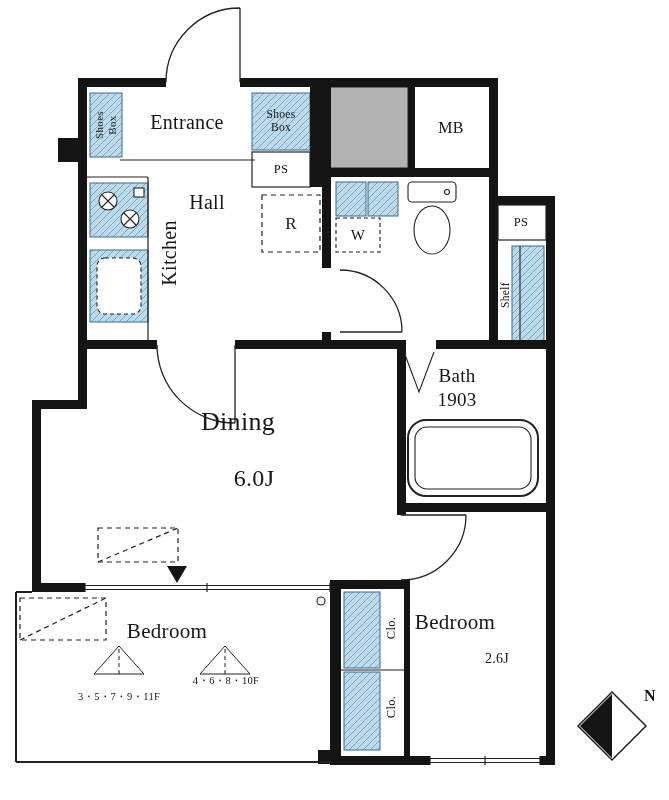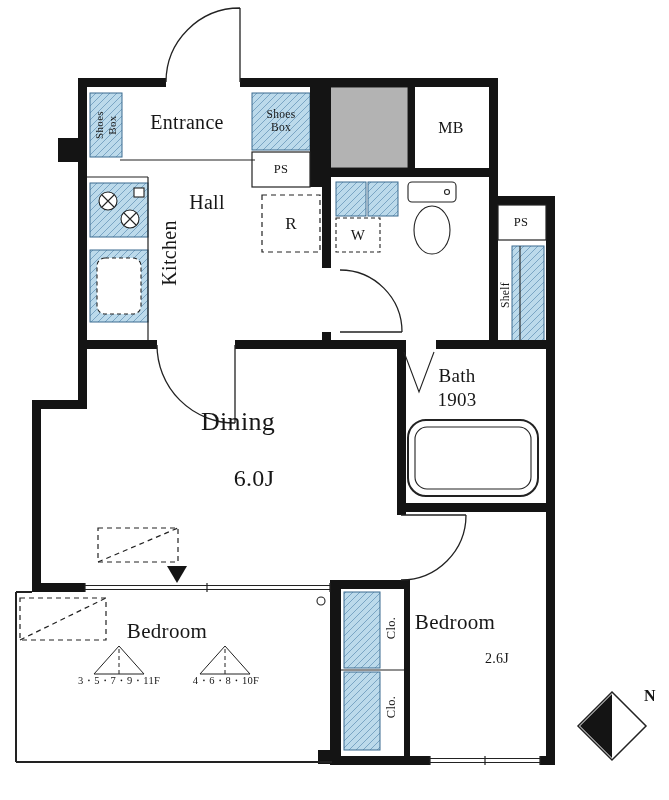--- a/index.html
+++ b/index.html
@@ -144,17 +144,17 @@
   <div class="lbl v" style="left:505px;top:295px;font-size:11.5px">Shelf</div>
   <div class="lbl" style="left:457px;top:388px;font-size:19px">Bath
 1903</div>
   <div class="lbl" style="left:238px;top:422px;font-size:26px">Dining</div>
   <div class="lbl" style="left:254px;top:478px;font-size:24px">6.0J</div>
   <div class="lbl" style="left:455px;top:622px;font-size:21px">Bedroom</div>
   <div class="lbl" style="left:497px;top:659px;font-size:14px">2.6J</div>
   <div class="lbl v" style="left:391px;top:628px;font-size:12.5px">Clo.</div>
   <div class="lbl v" style="left:391px;top:707px;font-size:12.5px">Clo.</div>
   <div class="lbl" style="left:167px;top:631px;font-size:21px">Bedroom</div>
-  <div class="lbl" style="left:119px;top:681px;font-size:10.5px">3・5・7・9・11F</div>
+  <div class="lbl" style="left:119px;top:697px;font-size:10.5px">3・5・7・9・11F</div>
   <div class="lbl" style="left:226px;top:681px;font-size:10.5px">4・6・8・10F</div>
   <div class="lbl" style="left:650px;top:696px;font-size:16px;font-weight:bold">N</div>
 
 </div>
 
 </body></html>

